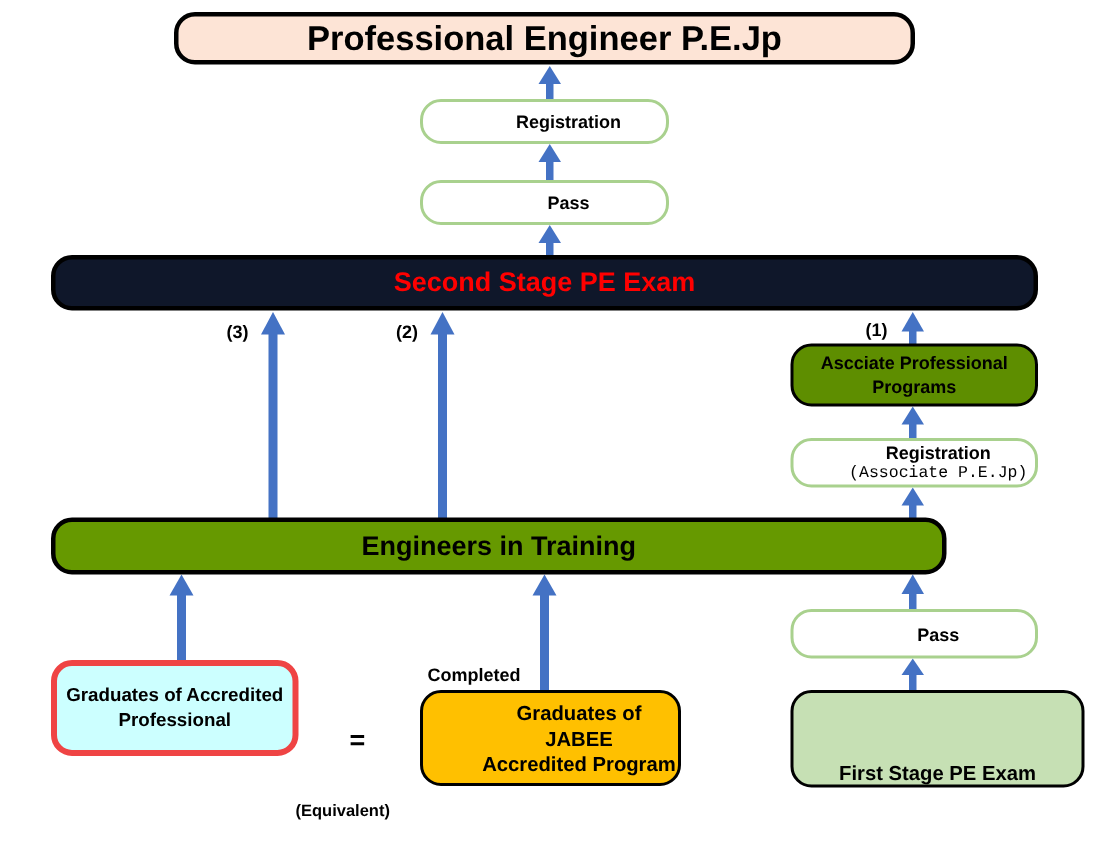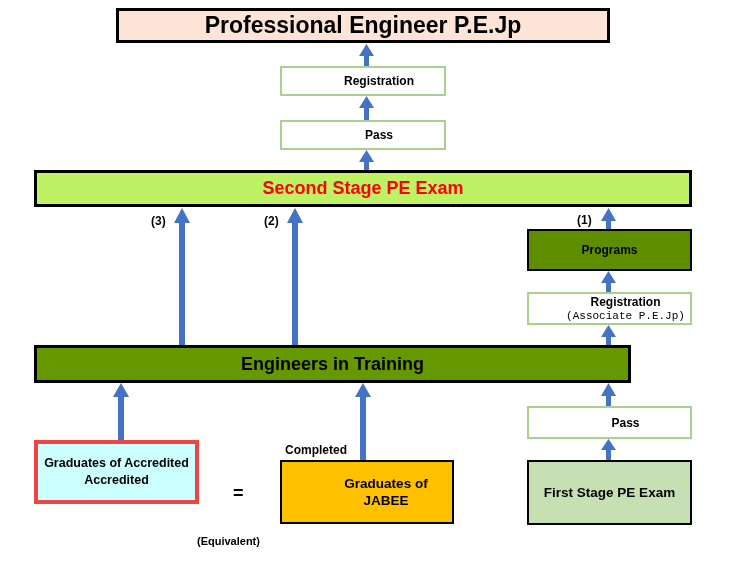--- a/index.html
+++ b/index.html
@@ -1,19 +1,19 @@
 <!DOCTYPE html>
 <html><head>
 <meta charset="utf-8">
 <style>
   html, body { margin:0; padding:0; background:#ffffff; }
   body { width:730px; height:574px; position:relative; overflow:hidden;
          font-family:"Liberation Sans", sans-serif; color:#000; }
   .box { position:absolute; box-sizing:border-box; display:flex; flex-direction:column;
-         align-items:center; justify-content:center; text-align:center; font-weight:bold; }
+         align-items:center; justify-content:center; text-align:center; font-weight:bold;border-radius:14px; }
   .thick { border:3px solid #000; }
   .green-outline { border:2px solid #a9d18e; background:#ffffff; font-size:12px;padding-left:32px; }
   .lbl { position:absolute; font-weight:bold; font-size:12px; }
   svg.arrows { position:absolute; left:0; top:0; }
 </style>
 </head>
 <body>
 
 <svg class="arrows" width="730" height="574">
   <defs>
@@ -65,54 +65,56 @@
   <span>Professional Engineer P.E.Jp</span>
 </div>
 
 <div class="box green-outline" style="left:280px; top:66px; width:166px; height:30px;">
   <span>Registration</span>
 </div>
 <div class="box green-outline" style="left:280px; top:120px; width:166px; height:30px;">
   <span>Pass</span>
 </div>
 
-<div class="box thick" style="left:34px; top:170px; width:658px; height:37px; background:#bef264; color:#ff0000; font-size:18px;">
+<div class="box thick" style="left:34px; top:170px; width:658px; height:37px; background:#0f172a; color:#ff0000; font-size:18px;">
   <span>Second Stage PE Exam</span>
 </div>
 
 <span class="lbl" style="left:151px; top:214px;">(3)</span>
 <span class="lbl" style="left:264px; top:214px;">(2)</span>
 <span class="lbl" style="left:577px; top:213px;">(1)</span>
 
 <div class="box" style="left:527px; top:229px; width:165px; height:42px; background:#5e8e00; border:2px solid #000; font-size:12px; line-height:16px;">
+  <span>Ascciate Professional</span>
   <span>Programs</span>
 </div>
 
 <div class="box green-outline" style="left:527px; top:292px; width:165px; height:33px; line-height:14px;">
   <span>Registration</span>
   <span style="font-weight:normal; font-size:11px;font-family:Liberation Mono, monospace;">(Associate P.E.Jp)</span>
 </div>
 
 <div class="box thick" style="left:34px; top:345px; width:597px; height:38px; background:#669900; font-size:18px;">
   <span>Engineers in Training</span>
 </div>
 
 <div class="box green-outline" style="left:527px; top:406px; width:165px; height:33px;">
   <span>Pass</span>
 </div>
-<div class="box" style="left:527px; top:460px; width:165px; height:65px; background:#c6e0b4; border:2px solid #000; font-size:13.5px;">
+<div class="box" style="left:527px; top:460px; width:196px; height:65px; background:#c6e0b4; border:2px solid #000; font-size:13.5px;justify-content:flex-end;">
   <span>First Stage PE Exam</span>
 </div>
 
 <span class="lbl" style="left:38px; top:443px;">Completed</span>
 <div class="box" style="left:34px; top:440px; width:165px; height:64px; background:#ccffff; border:4px solid #ef4444; font-size:12.5px; line-height:17px;">
   <span>Graduates of Accredited</span>
-  <span>Accredited</span>
+  <span>Professional</span>
 </div>
 
 <span class="lbl" style="left:233px; top:483px; font-size:18px;">=</span>
 <span class="lbl" style="left:197px; top:535px; font-size:11px;">(Equivalent)</span>
 
 <span class="lbl" style="left:285px; top:443px;">Completed</span>
 <div class="box" style="left:280px; top:460px; width:174px; height:64px; background:#ffc000; border:2px solid #000; font-size:13.5px; line-height:17px;padding-left:38px;">
   <span>Graduates of</span>
   <span>JABEE</span>
+  <span>Accredited Program</span>
 </div>
 
 </body></html>

